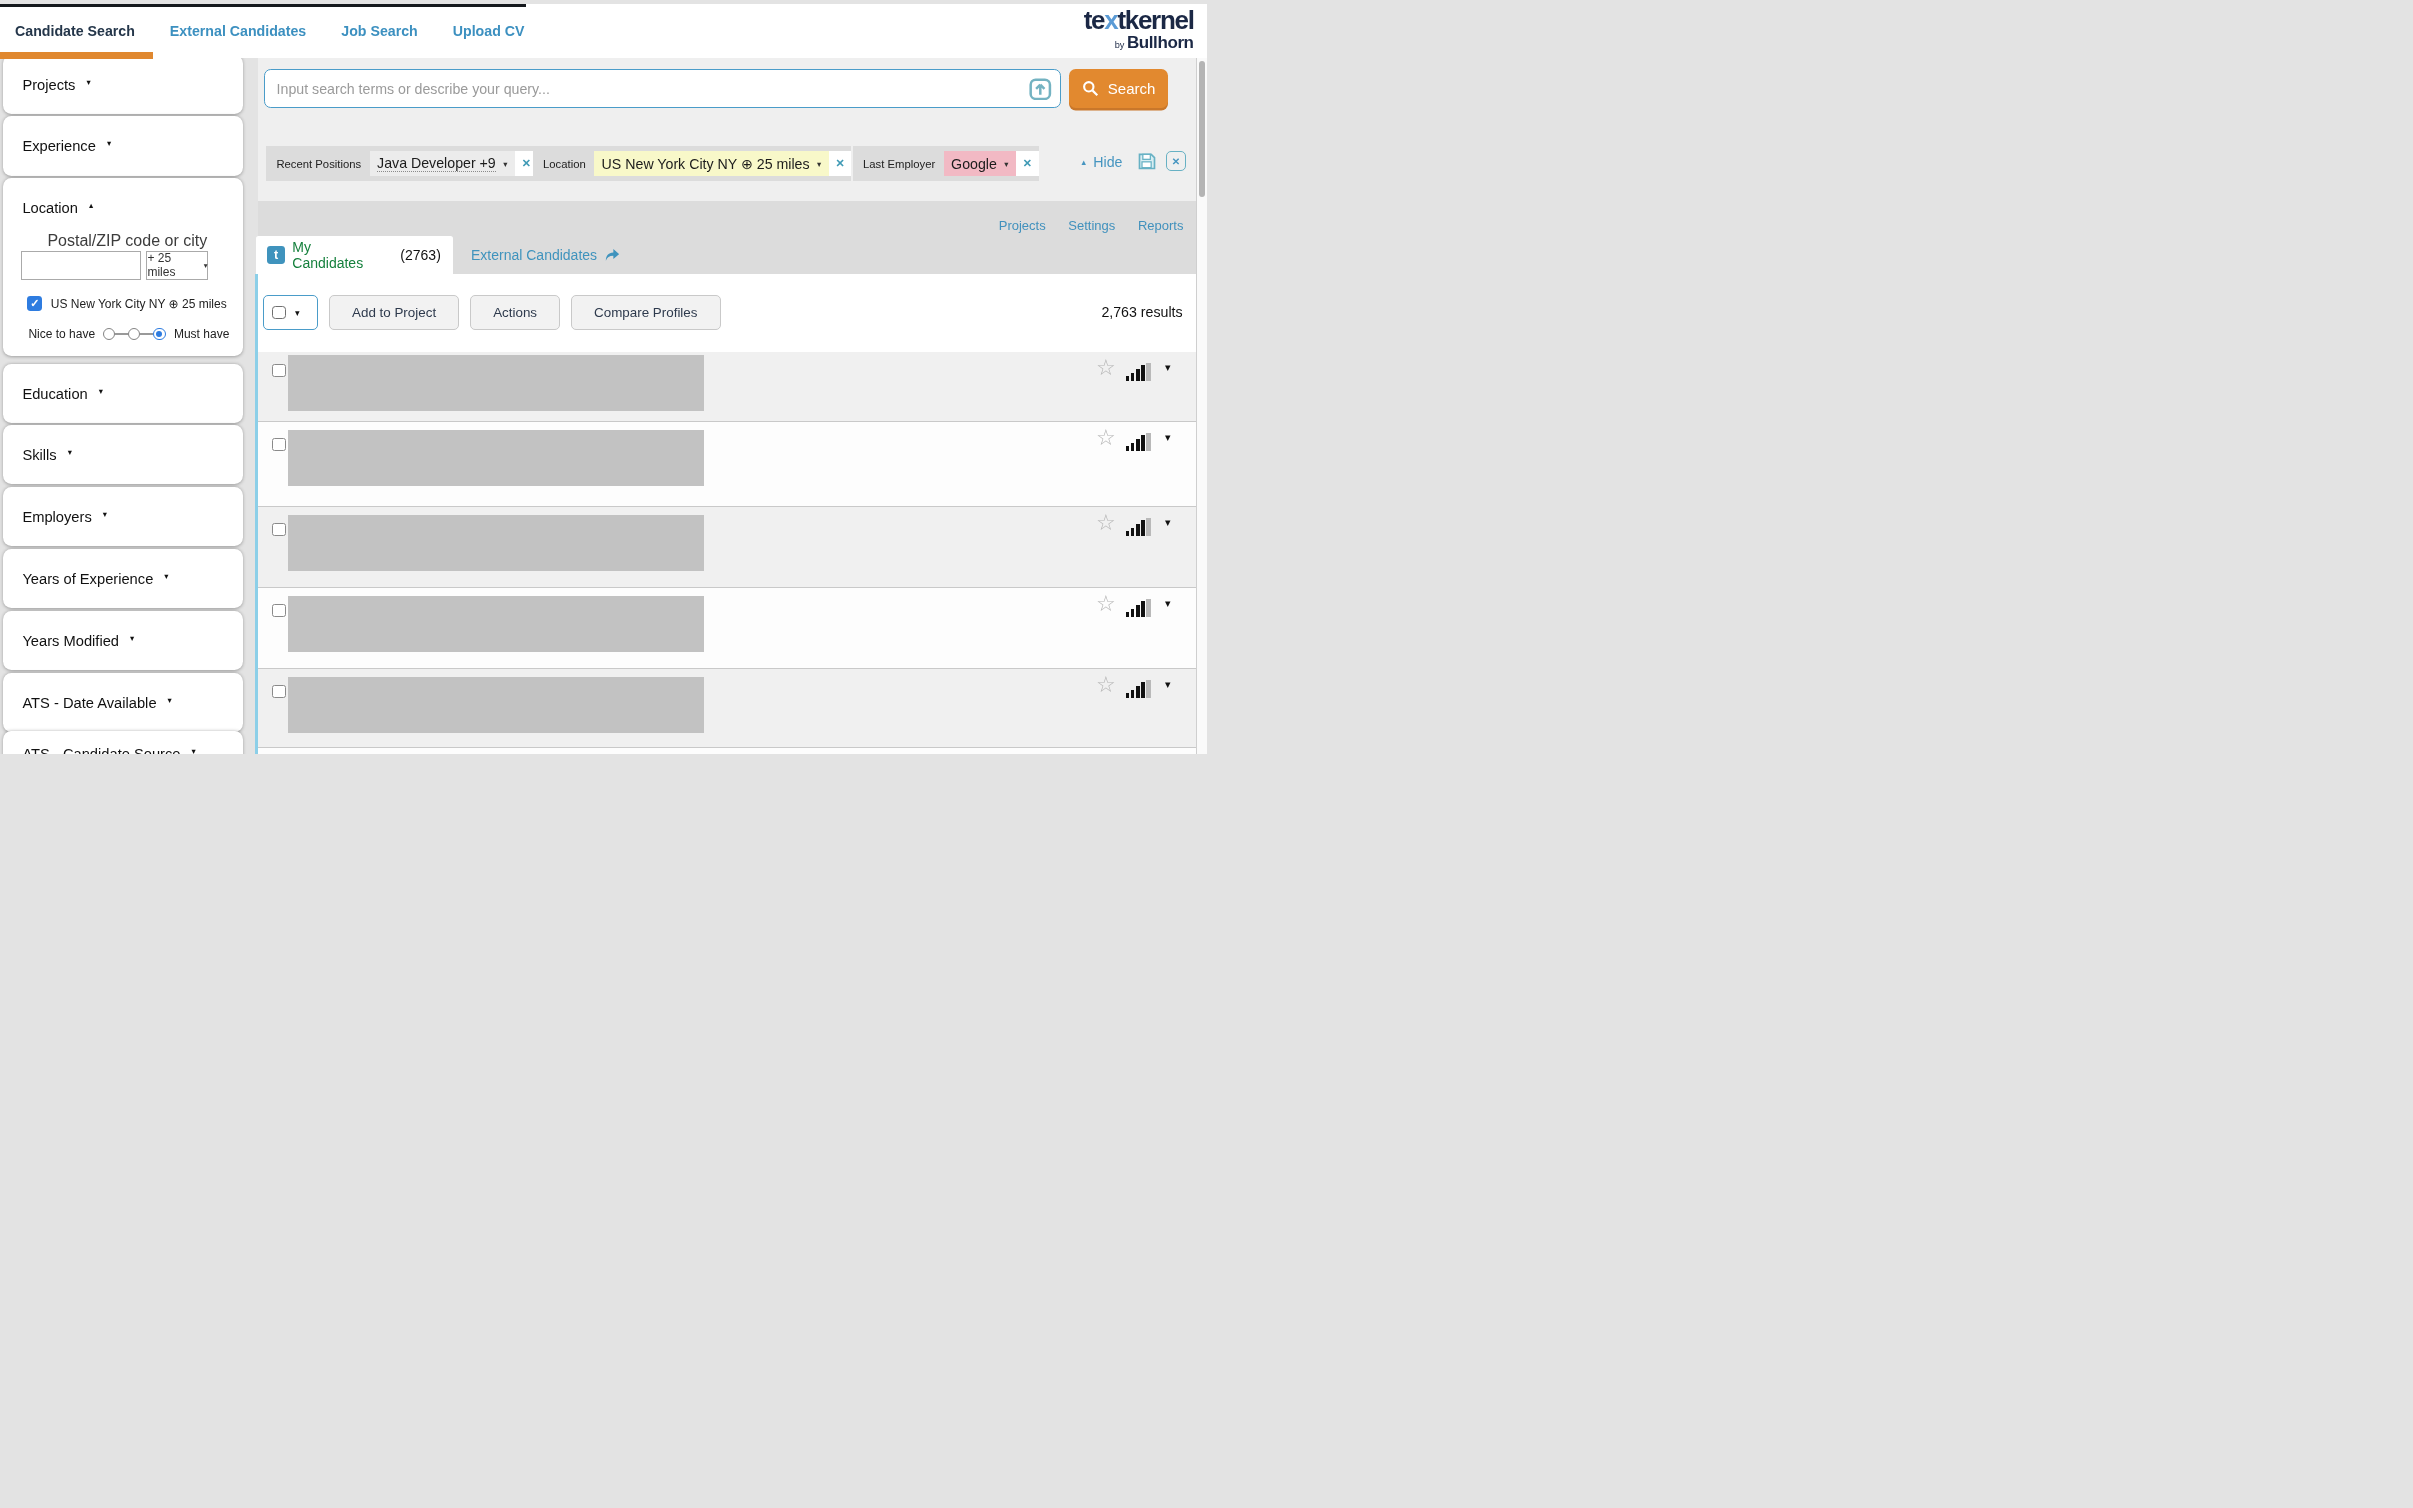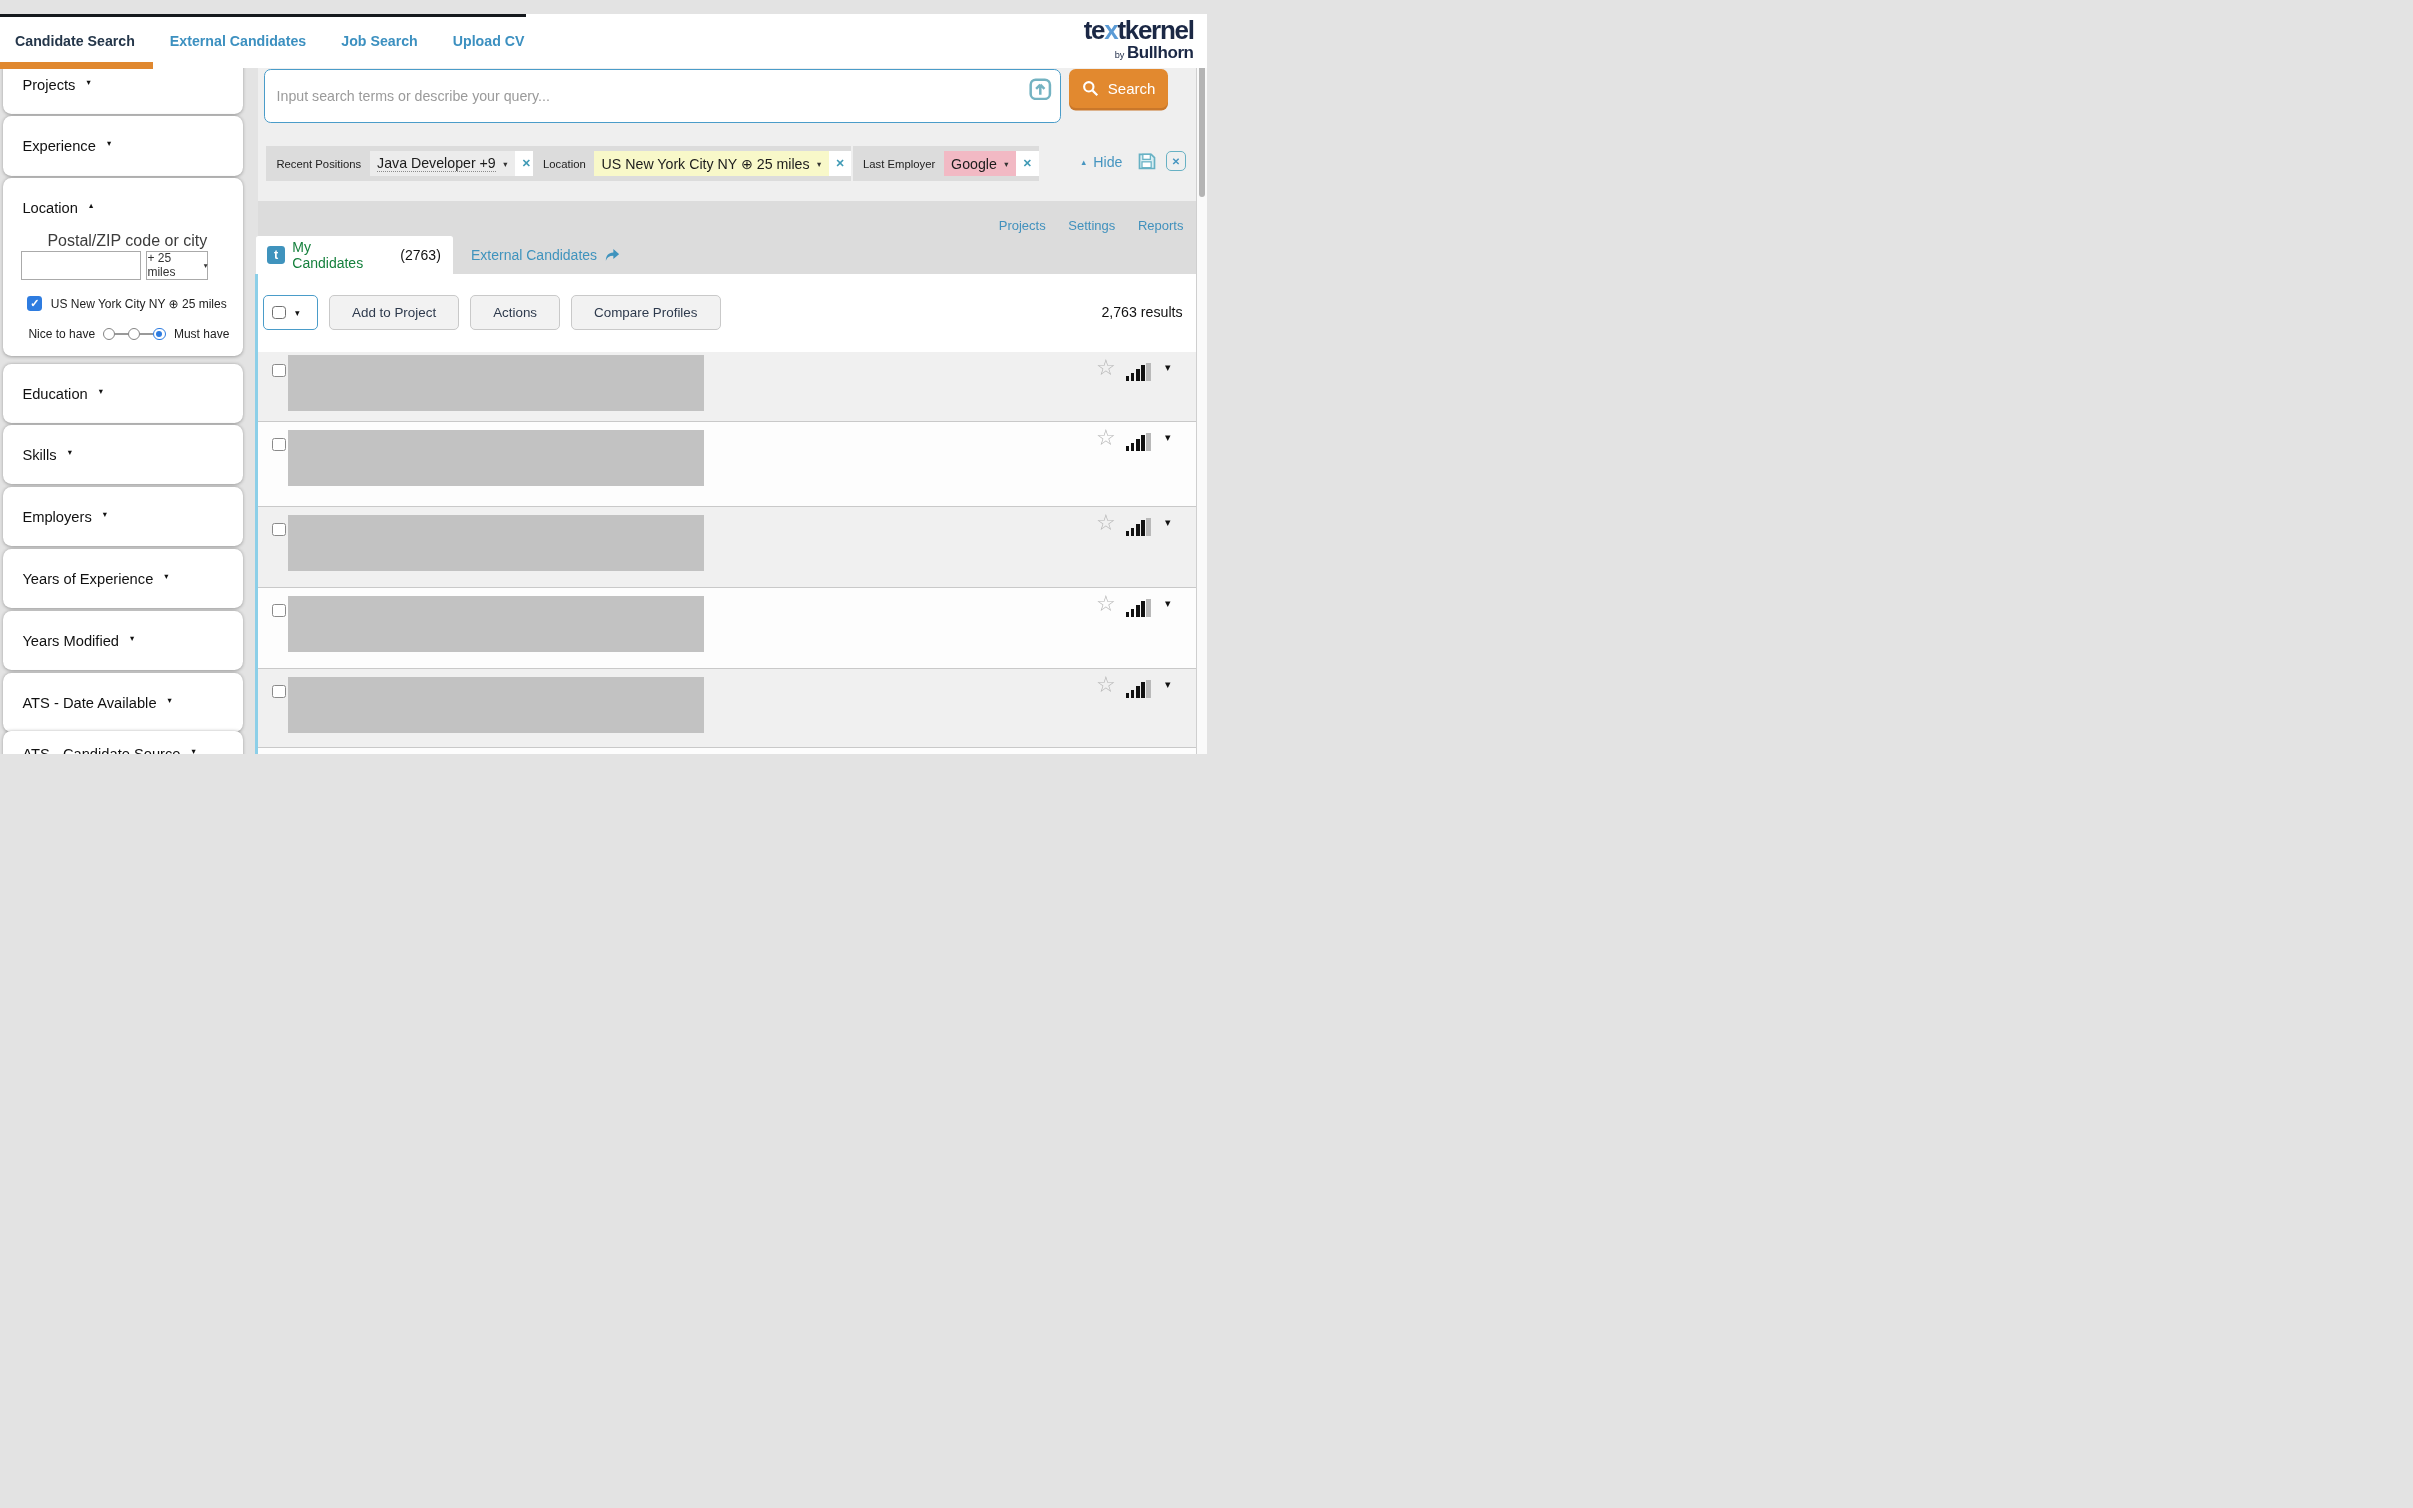--- a/index.html
+++ b/index.html
@@ -1,40 +1,40 @@
 <!DOCTYPE html>
 <html style="font-size:13.4px"><head>
 <meta charset="utf-8">
 <style>
   * { margin:0; padding:0; box-sizing:border-box; }
   html,body { width:1207px; height:754px; overflow:hidden; }
   body { font-family:"Liberation Sans", sans-serif; background:#e3e3e3; }
   .page { position:relative; width:1207px; height:754px; overflow:hidden; background:#e3e3e3; }
 
   
-  .header { position:absolute; left:0; top:14px; width:1207px; height:54px; background:#ffffff; z-index:5; }
+  .header { position:absolute; left:0; top:4px; width:1207px; height:54px; background:#ffffff; z-index:5; }
   .top-strip { position:absolute; left:0; top:0; width:526px; height:2.5px; background:#15191d; }
   .nav-tabs { position:absolute; left:15px; top:2.5px; height:49px; display:flex; gap:35px; align-items:center; }
   .nav-tab { font-size:14.2px; font-weight:bold; color:#3c90c0; cursor:pointer; white-space:nowrap; }
   .nav-tab.active { color:#24364a; }
   .active-underline { position:absolute; left:0; top:48px; width:153px; height:6.7px; background:#e0882f; }
   .logo { position:absolute; right:13.4px; top:3.4px; text-align:right; line-height:1; }
   .logo-brand { font-size:26px; font-weight:bold; color:#1b2845; letter-spacing:-1.3px; }
   .logo-x { color:#5b9bd5; }
   .logo-byline { font-size:9.2px; color:#1b2845; margin-top:0.8px; }
   .logo-byline .bh { font-size:17px; font-weight:bold; letter-spacing:-0.4px; }
 
   
   .band-search { position:absolute; left:258px; top:54px; width:938px; height:147px; background:#efefef; }
   .band-gray   { position:absolute; left:258px; top:201px; width:938px; height:73px; background:#dcdcdc; }
   .content-white { position:absolute; left:258px; top:274px; width:938px; height:480px; background:#ffffff; }
   .teal-line { position:absolute; left:255px; top:274px; width:3.4px; height:480px; background:#8ccfe8; z-index:4; }
 
   
-  .search-input { position:absolute; left:5.9px; top:15px; width:797px; height:54px; border:1.7px solid #4a9cc9; border-radius:6.7px; background:#fff; font-size:14.2px; color:#333; padding:0 40px 0 11.7px; outline:none; font-family:"Liberation Sans",sans-serif; }
+  .search-input { position:absolute; left:5.9px; top:15px; width:797px; height:39px; border:1.7px solid #4a9cc9; border-radius:6.7px; background:#fff; font-size:14.2px; color:#333; padding:0 40px 0 11.7px; outline:none; font-family:"Liberation Sans",sans-serif; }
   .search-input::placeholder { color:#9a9a9a; }
   .upload-btn { position:absolute; left:771px; top:23.5px; width:22.6px; height:22.6px; cursor:pointer; }
   .search-btn { position:absolute; left:811px; top:15px; width:99px; height:39px; background:#e2892f; border:none; border-radius:6.7px; box-shadow:0 2.5px 0 #c9772a; color:#fff; font-size:15px; display:flex; align-items:center; justify-content:center; gap:9.2px; cursor:pointer; font-family:"Liberation Sans",sans-serif; }
 
   
   .chip { position:absolute; top:92px; height:35px; background:#dcdcdc; display:flex; align-items:center; padding-left:10px; }
   .chip-label { font-size:11.3px; color:#222; margin-right:8.4px; white-space:nowrap; }
   .chip-value { height:25px; display:flex; align-items:center; padding:0 7.5px; font-size:14.2px; color:#1c1c1c; background:#ececec; white-space:nowrap; cursor:pointer; }
   .chip-value .vtext.dotted { border-bottom:1.7px dotted #8a8a8a; padding-bottom:0.8px; }
   .chip-value .caret { margin-left:7.5px; font-size:8.4px; color:#333; }

